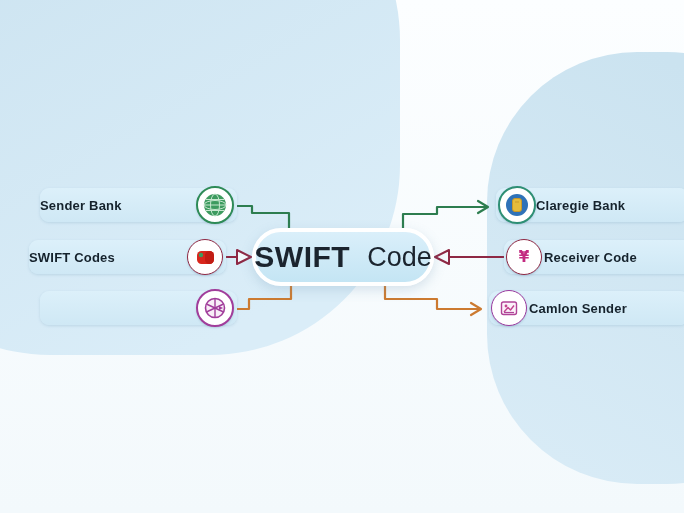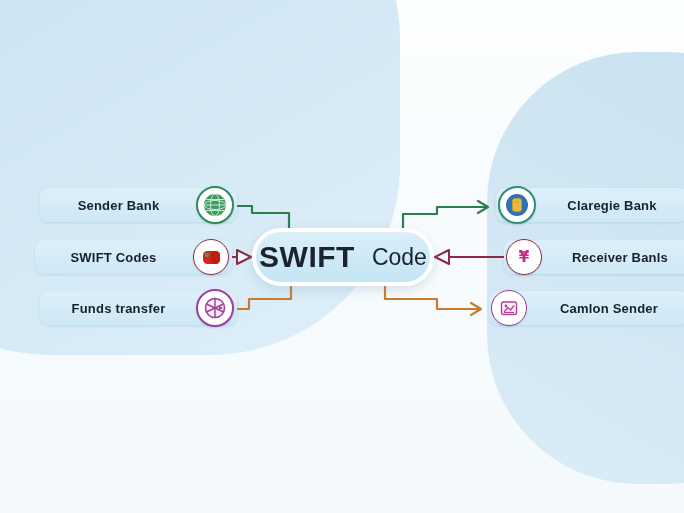--- a/index.html
+++ b/index.html
@@ -20,26 +20,26 @@
   svg.connectors{position:absolute;left:0;top:0;}
 
   .center-pill{
     position:absolute;left:252px;top:228px;width:182px;height:58px;
     box-sizing:border-box;border:4px solid #ffffff;border-radius:30px;
     background:linear-gradient(180deg,#daeffa 0%,#c4e5f4 100%);
     display:flex;align-items:center;justify-content:center;gap:17px;
     box-shadow:0 4px 12px rgba(110,150,180,.25);
   }
   .center-pill .t-bold{font-weight:800;font-size:30px;color:#1b242e;letter-spacing:.5px;}
-  .center-pill .t-reg{font-weight:300;font-size:23px;color:#1b242e;}
+  .center-pill .t-reg{font-weight:300;font-size:27px;color:#1b242e;}
 
   .item{
     position:absolute;height:34px;border-radius:9px;
     background:linear-gradient(180deg,#dcf0fa 0%,#cfe8f5 100%);
-    display:flex;align-items:center;justify-content:center;
+    display:flex;align-items:center;justify-content:flex-start;
     font-weight:600;font-size:13px;color:#15222c;letter-spacing:.2px;
     box-shadow:0 1px 3px rgba(120,160,190,.28);
   }
   .item.icon-right{padding-right:40px;}
   .item.icon-left{padding-left:40px;}
   .icon-circle{
     position:absolute;top:50%;transform:translateY(-50%);
     width:34px;height:34px;border-radius:50%;background:#ffffff;
     display:flex;align-items:center;justify-content:center;
     box-shadow:0 1px 2px rgba(100,140,170,.3);
@@ -101,33 +101,32 @@
         <ellipse cx="13" cy="13" rx="11" ry="4.5"></ellipse>
         <ellipse cx="13" cy="13" rx="4.5" ry="11"></ellipse>
         <line x1="2" y1="13" x2="24" y2="13"></line>
         <line x1="4" y1="7.5" x2="22" y2="7.5"></line>
         <line x1="4" y1="18.5" x2="22" y2="18.5"></line>
       </g>
     </svg>
   </span>
 </div>
 
-<div class="item icon-right" style="left:35px;top:240px;width:157px;">
+<div class="item icon-right" style="left:29px;top:240px;width:157px;">
   <span>SWIFT Codes</span>
   <span class="icon-circle" style="border:1.6px solid #8e2844;">
     <svg width="28" height="28" viewBox="0 0 28 28">
       <rect x="6" y="8" width="17" height="13" rx="4.5" fill="#d9261c"></rect>
       <rect x="14" y="8" width="9" height="13" rx="4.5" fill="#c11d14"></rect>
       <circle cx="10" cy="12" r="2.2" fill="#3d9b5f"></circle>
     </svg>
   </span>
 </div>
 
 <div class="item icon-right" style="left:40px;top:291px;width:157px;">
-  <span>Funds transfer</span>
   <span class="icon-circle" style="border:2px solid #a13d9b;">
     <svg width="26" height="26" viewBox="0 0 26 26">
       <circle cx="13" cy="13" r="9.5" fill="#f8eef7" stroke="#a13d9b" stroke-width="1.6"></circle>
       <g stroke="#a13d9b" stroke-width="1.4" fill="none" stroke-linecap="round">
         <line x1="5.5" y1="9.5" x2="20.5" y2="16.5"></line>
         <line x1="5.5" y1="16.5" x2="20.5" y2="9.5"></line>
         <line x1="13" y1="4" x2="13" y2="22"></line>
       </g>
       <path d="M17,11 L21,13 L17,15 Z" fill="#a13d9b"></path>
     </svg>
@@ -145,21 +144,21 @@
   <span>Claregie Bank</span>
 </div>
 
 <div class="item icon-left" style="left:504px;top:240px;width:152px;">
   <span class="icon-circle" style="border:1.6px solid #8e2844;">
     <svg width="26" height="26" viewBox="0 0 26 26">
       <text x="13" y="18" text-anchor="middle" font-family="DejaVu Sans, sans-serif" font-size="15" font-weight="bold" fill="#c32a80">¥</text>
       <line x1="8" y1="8" x2="18" y2="8" stroke="#c32a80" stroke-width="1.4"></line>
     </svg>
   </span>
-  <span>Receiver Banls</span>
+  <span>Receiver Code</span>
 </div>
 
 <div class="item icon-left" style="left:489px;top:291px;width:160px;">
   <span class="icon-circle" style="border:1.8px solid #9a3a9e;">
     <svg width="26" height="26" viewBox="0 0 26 26">
       <rect x="5.5" y="7" width="15" height="12.5" rx="2" fill="#fbf1f9" stroke="#b04497" stroke-width="1.4"></rect>
       <circle cx="10" cy="11" r="1.4" fill="#c2458f"></circle>
       <polyline points="8,17 12,12.5 14.5,15 18,10.5" fill="none" stroke="#c2458f" stroke-width="1.4" stroke-linejoin="round"></polyline>
       <line x1="8" y1="17.5" x2="18" y2="17.5" stroke="#b04497" stroke-width="1.2"></line>
     </svg>

